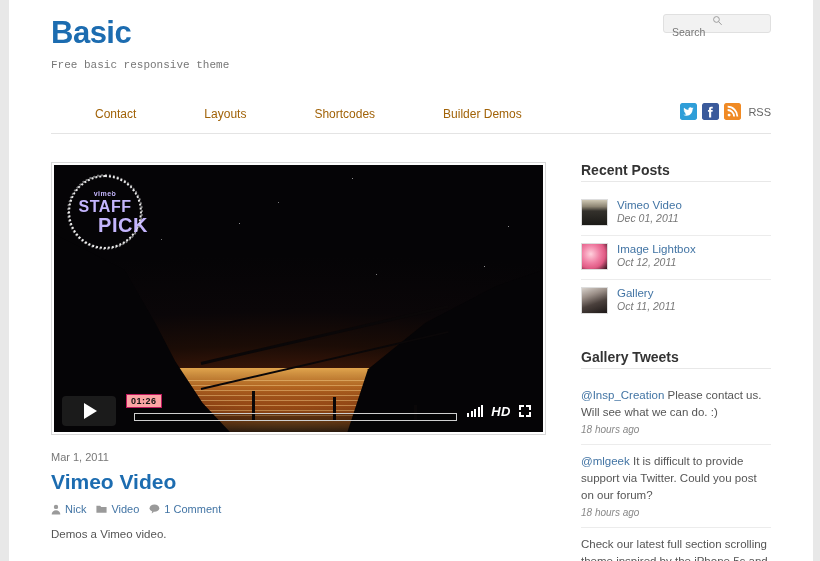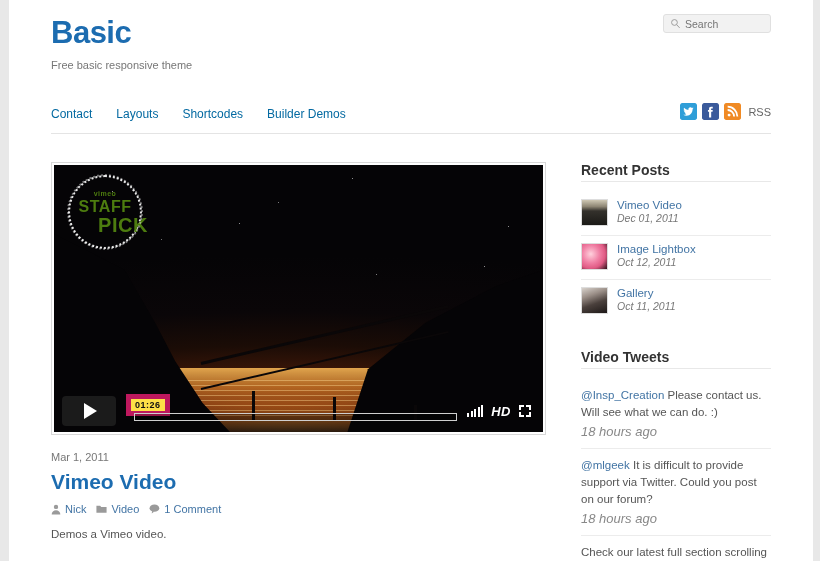--- a/index.html
+++ b/index.html
@@ -19,49 +19,50 @@
     background: #ffffff;
   }
   .wrap { width: 720px; margin: 0 auto; position: relative; }
 
   
   #header { padding-top: 16px; position: relative; }
   .site-title {
     font-size: 31px; font-weight: bold; letter-spacing: -0.5px;
     color: #1c6cb0; margin: 0; line-height: 1.1;
   }
-  .site-desc { font-size: 11px; color: #777; margin-top: 9px; }
+  .site-desc { font-size: 11px; color: #777; margin-top: 9px; font-family: Liberation Mono, monospace; }
 
   .searchform {
     position: absolute; right: 0; top: 14px;
     width: 108px; height: 19px;
     background: #f2f2f2;
     border: 1px solid #e0e0e0;
     border-radius: 3px;
     display: flex; align-items: center;
     padding: 0 6px;
+    flex-direction: column;
   }
   .searchform .mag { width: 11px; height: 11px; flex: 0 0 auto; }
   .searchform input {
     border: 0; background: transparent; outline: none;
     font-family: "Liberation Sans", sans-serif;
     font-size: 10.5px; color: #9a9a9a;
     width: 100%; margin-left: 4px; padding: 0;
   }
 
   
   #navbar {
     margin-top: 36px; position: relative;
     border-bottom: 1px solid #e4e4e4;
     padding-bottom: 12px;
   }
   #mainmenu { list-style: none; margin: 0; padding: 0; display: flex; }
   #mainmenu li { margin-right: 24px; }
   #mainmenu a {
-    color: #0369a1; text-decoration: none; font-size: 12px;
+    color: #a16207; text-decoration: none; font-size: 12px; margin-left: 44px;
   }
   .social {
     position: absolute; right: 0; top: -4px;
     display: flex; align-items: center; gap: 5px;
   }
   .sicon { width: 17px; height: 17px; border-radius: 2px; display:block; }
   .rss-label { color: #666; font-size: 11px; margin-left: 2px; }
 
   
   #body { display: flex; margin-top: 28px; }
@@ -125,21 +126,21 @@
     position:absolute; left:0; top:62%; width:100%; height:2px;
     background:#0a0708; transform: rotate(-13deg); transform-origin: left center;
   }
   .rail-post { position:absolute; width:3px; background:#0a0708; bottom:-6%; }
 
   .staffpick {
     position:absolute; left:14px; top:10px;
     width: 74px; height: 74px; border-radius: 50%;
     border: 2px dotted rgba(255,255,255,.9);
     display:flex; flex-direction:column; align-items:center; justify-content:center;
-    color:#4d7c0f; text-align:center; line-height:1;
+    color:#c4b5fd; text-align:center; line-height:1;
   }
   .staffpick .vm { font-size:7px; letter-spacing:.5px; font-weight:bold; margin-bottom:2px; }
   .staffpick .sp1 { font-size:16px; font-weight:bold; letter-spacing:.5px; }
   .staffpick .sp2 { font-size:20px; font-weight:bold; letter-spacing:.5px;margin-left:36px; }
   .staffpick::before{
     content:""; position:absolute; inset:-3px; border-radius:50%;
     border:2px dotted rgba(255,255,255,.45);
   }
 
   .vcontrols {
@@ -151,22 +152,22 @@
     display:flex; align-items:center; justify-content:center; flex:0 0 auto;
   }
   .playbtn .tri {
     width:0;height:0;border-left:13px solid #fff;
     border-top:8px solid transparent;border-bottom:8px solid transparent;
     margin-left:3px;
   }
   .barwrap { flex:1; margin-left:10px; position:relative; height:30px; }
   .tooltip {
     position:absolute; left:0; top:-2px;
-    background:#fde047; color:#111; font-size:9px; font-weight:bold;
-    padding:1px 4px; border:5px solid #be185d; letter-spacing:.5px;
+    background:#fca5a5; color:#111; font-size:9px; font-weight:bold;
+    padding:1px 4px; border:1px solid #be185d; letter-spacing:.5px;
   }
   .progress {
     position:absolute; left:8px; right:0; top:17px; height:8px;
     border:1px solid #cfcfcf; background:rgba(0,0,0,.25);
   }
   .vright { display:flex; align-items:center; gap:8px; margin-left:10px; flex:0 0 auto; padding-right:4px;}
   .vol { display:flex; align-items:flex-end; gap:1.5px; height:12px; }
   .vol i { display:block; width:2px; background:#fff; }
   .hd { color:#fff; font-weight:bold; font-style:italic; font-size:13px; letter-spacing:.5px;}
   .fs { width:12px; height:12px; position:relative; }
@@ -204,21 +205,21 @@
   .rp-thumb.t2 { background: radial-gradient(circle at 35% 40%, #ffd1dd 0%, #f07fa4 40%, #e05a84 65%, #2b1018 100%); }
   .rp-thumb.t3 { background: linear-gradient(160deg,#d8d2cc 0%,#9b8f88 30%,#4a403c 60%,#1d1817 100%); }
   .rp-text { min-width:0; }
   .rp-title { color:#4274a4; text-decoration:none; font-size:11.5px; display:block; }
   .rp-date { font-size:10.5px; color:#777; font-style:italic; margin-top:2px; }
 
   .tweet { padding:8px 0 9px 0; border-bottom:1px solid #ececec; }
   .tweet:last-of-type { border-bottom:0; }
   .tweet-text { font-size:11.5px; color:#555; line-height:1.45; }
   .tweet-text a { color:#4274a4; text-decoration:none; }
-  .tweet-time { font-size:13px; color:#888; font-style:italic; margin-top:4px; }
+  .tweet-time { font-size:10px; color:#888; font-style:italic; margin-top:4px; }
 </style>
 </head>
 <body>
 
 <div id="page">
   <div class="wrap">
 
     <div id="header">
       <h1 class="site-title">Basic</h1>
       <div class="site-desc">Free basic responsive theme</div>
@@ -374,21 +375,21 @@
           <div class="rp-item">
             <span class="rp-thumb t3"></span>
             <span class="rp-text">
               <a href="#" class="rp-title">Gallery</a>
               <span class="rp-date">Oct 11, 2011</span>
             </span>
           </div>
         </div>
 
         <div class="widget">
-          <h3 class="widget-title">Video Tweets</h3>
+          <h3 class="widget-title">Gallery Tweets</h3>
 
           <div class="tweet">
             <div class="tweet-text"><a href="#">@Insp_Creation</a><span> Please contact us. Will see what we can do. :)</span></div>
             <div class="tweet-time">18 hours ago</div>
           </div>
 
           <div class="tweet">
             <div class="tweet-text"><a href="#">@mlgeek</a><span> It is difficult to provide support via Twitter. Could you post on our forum?</span></div>
             <div class="tweet-time">18 hours ago</div>
           </div>

